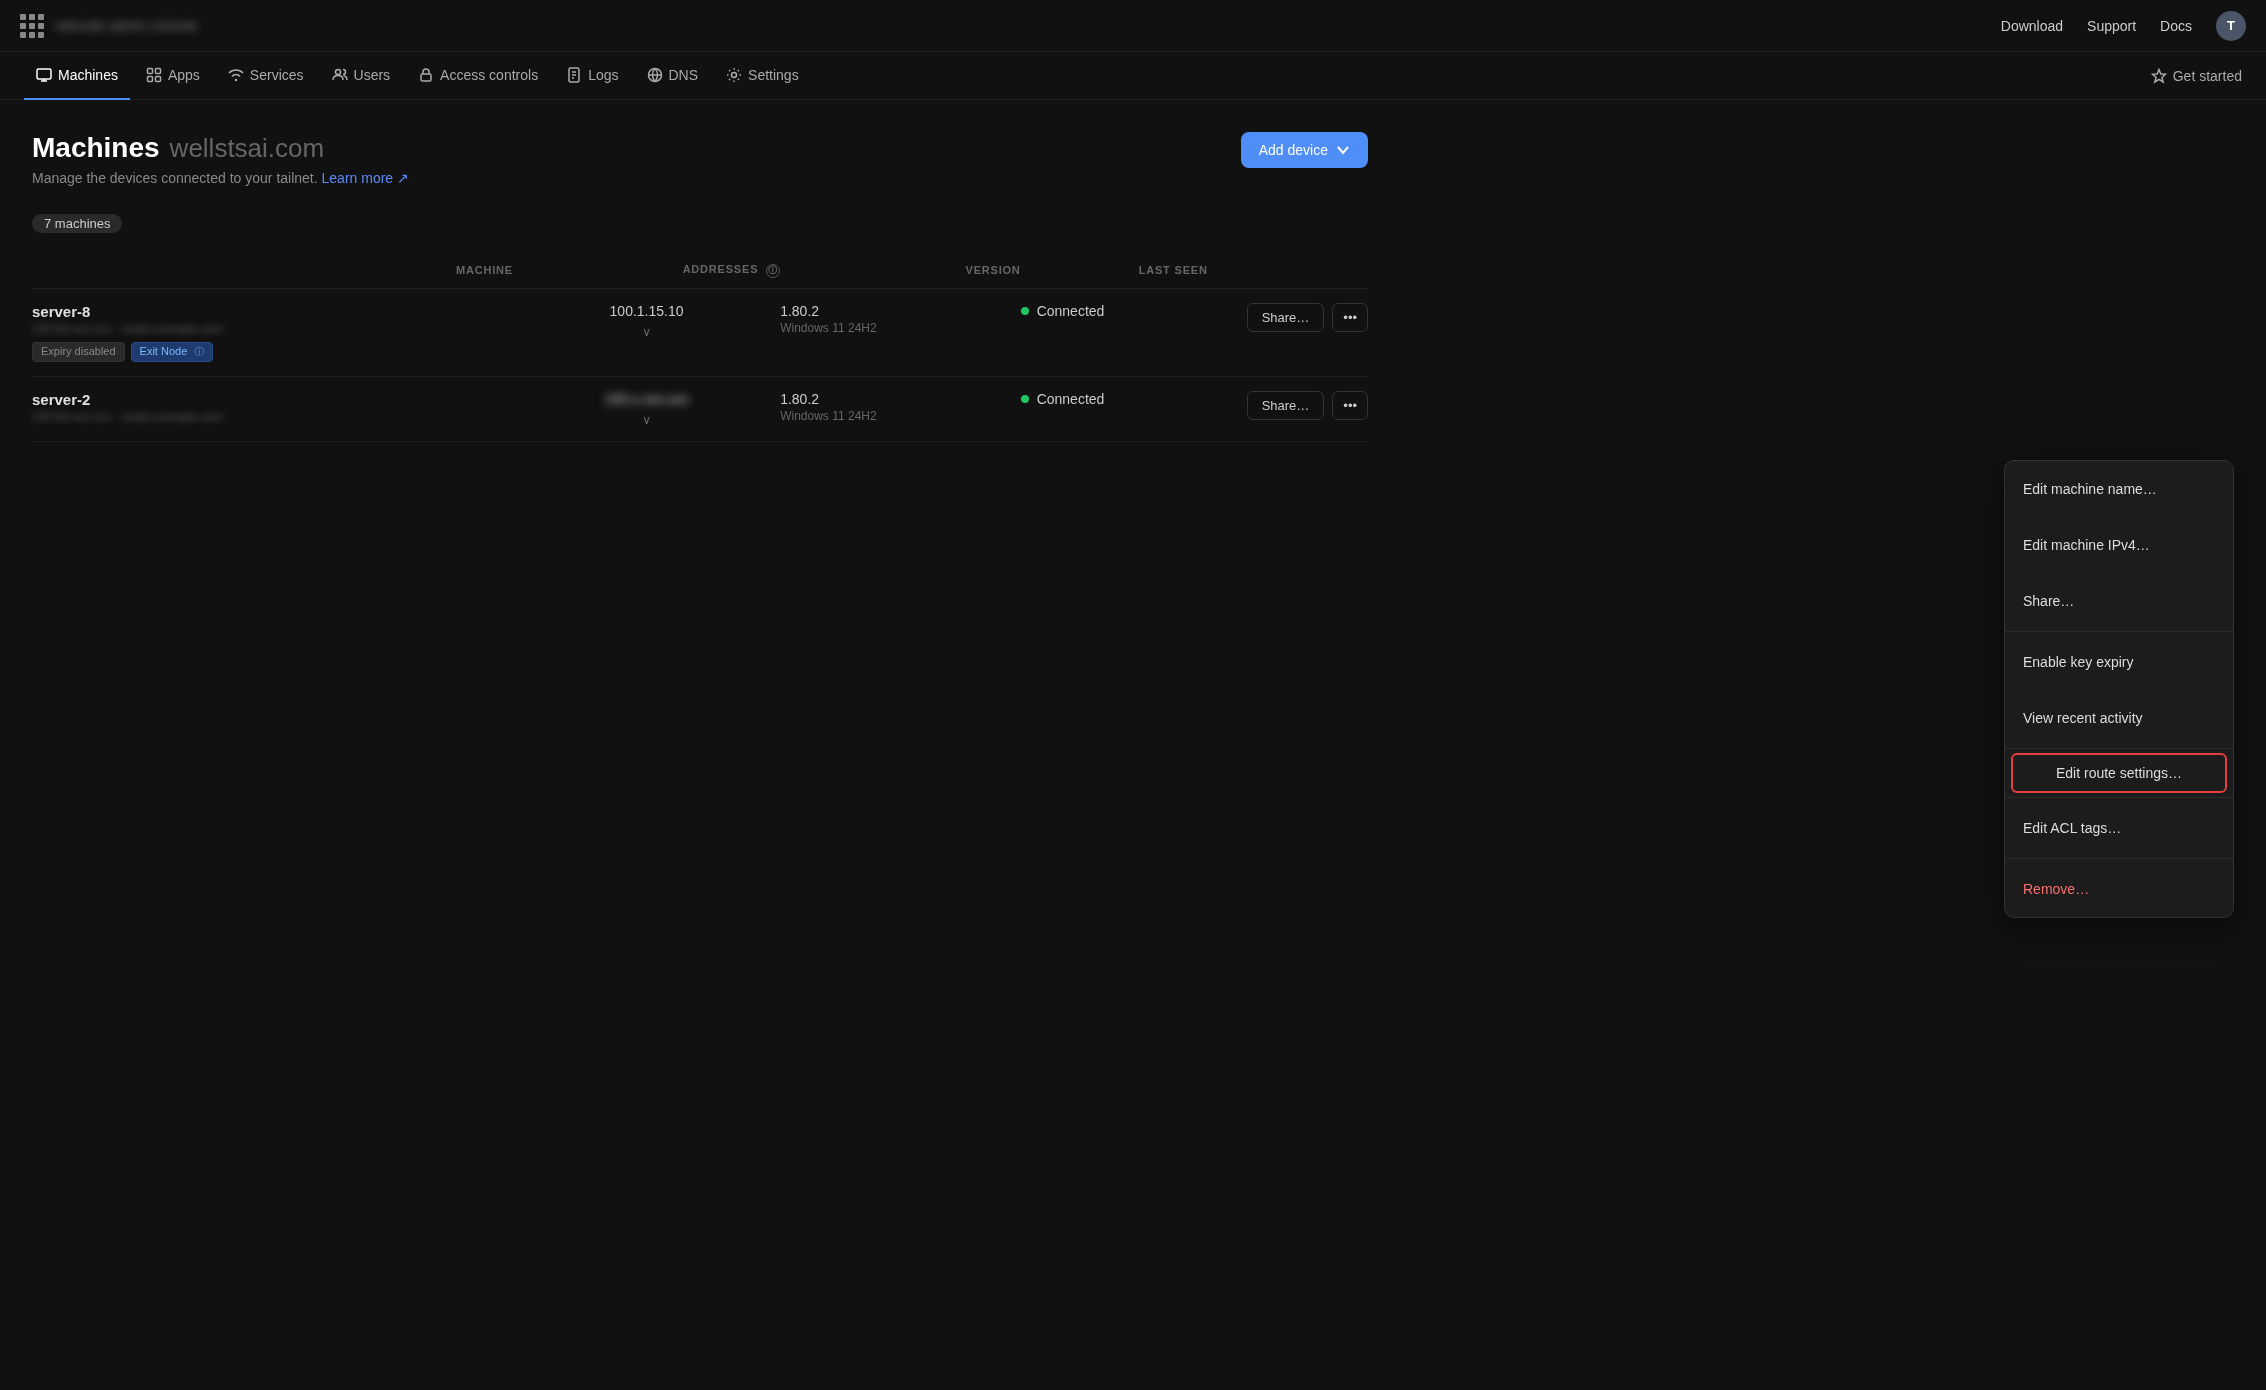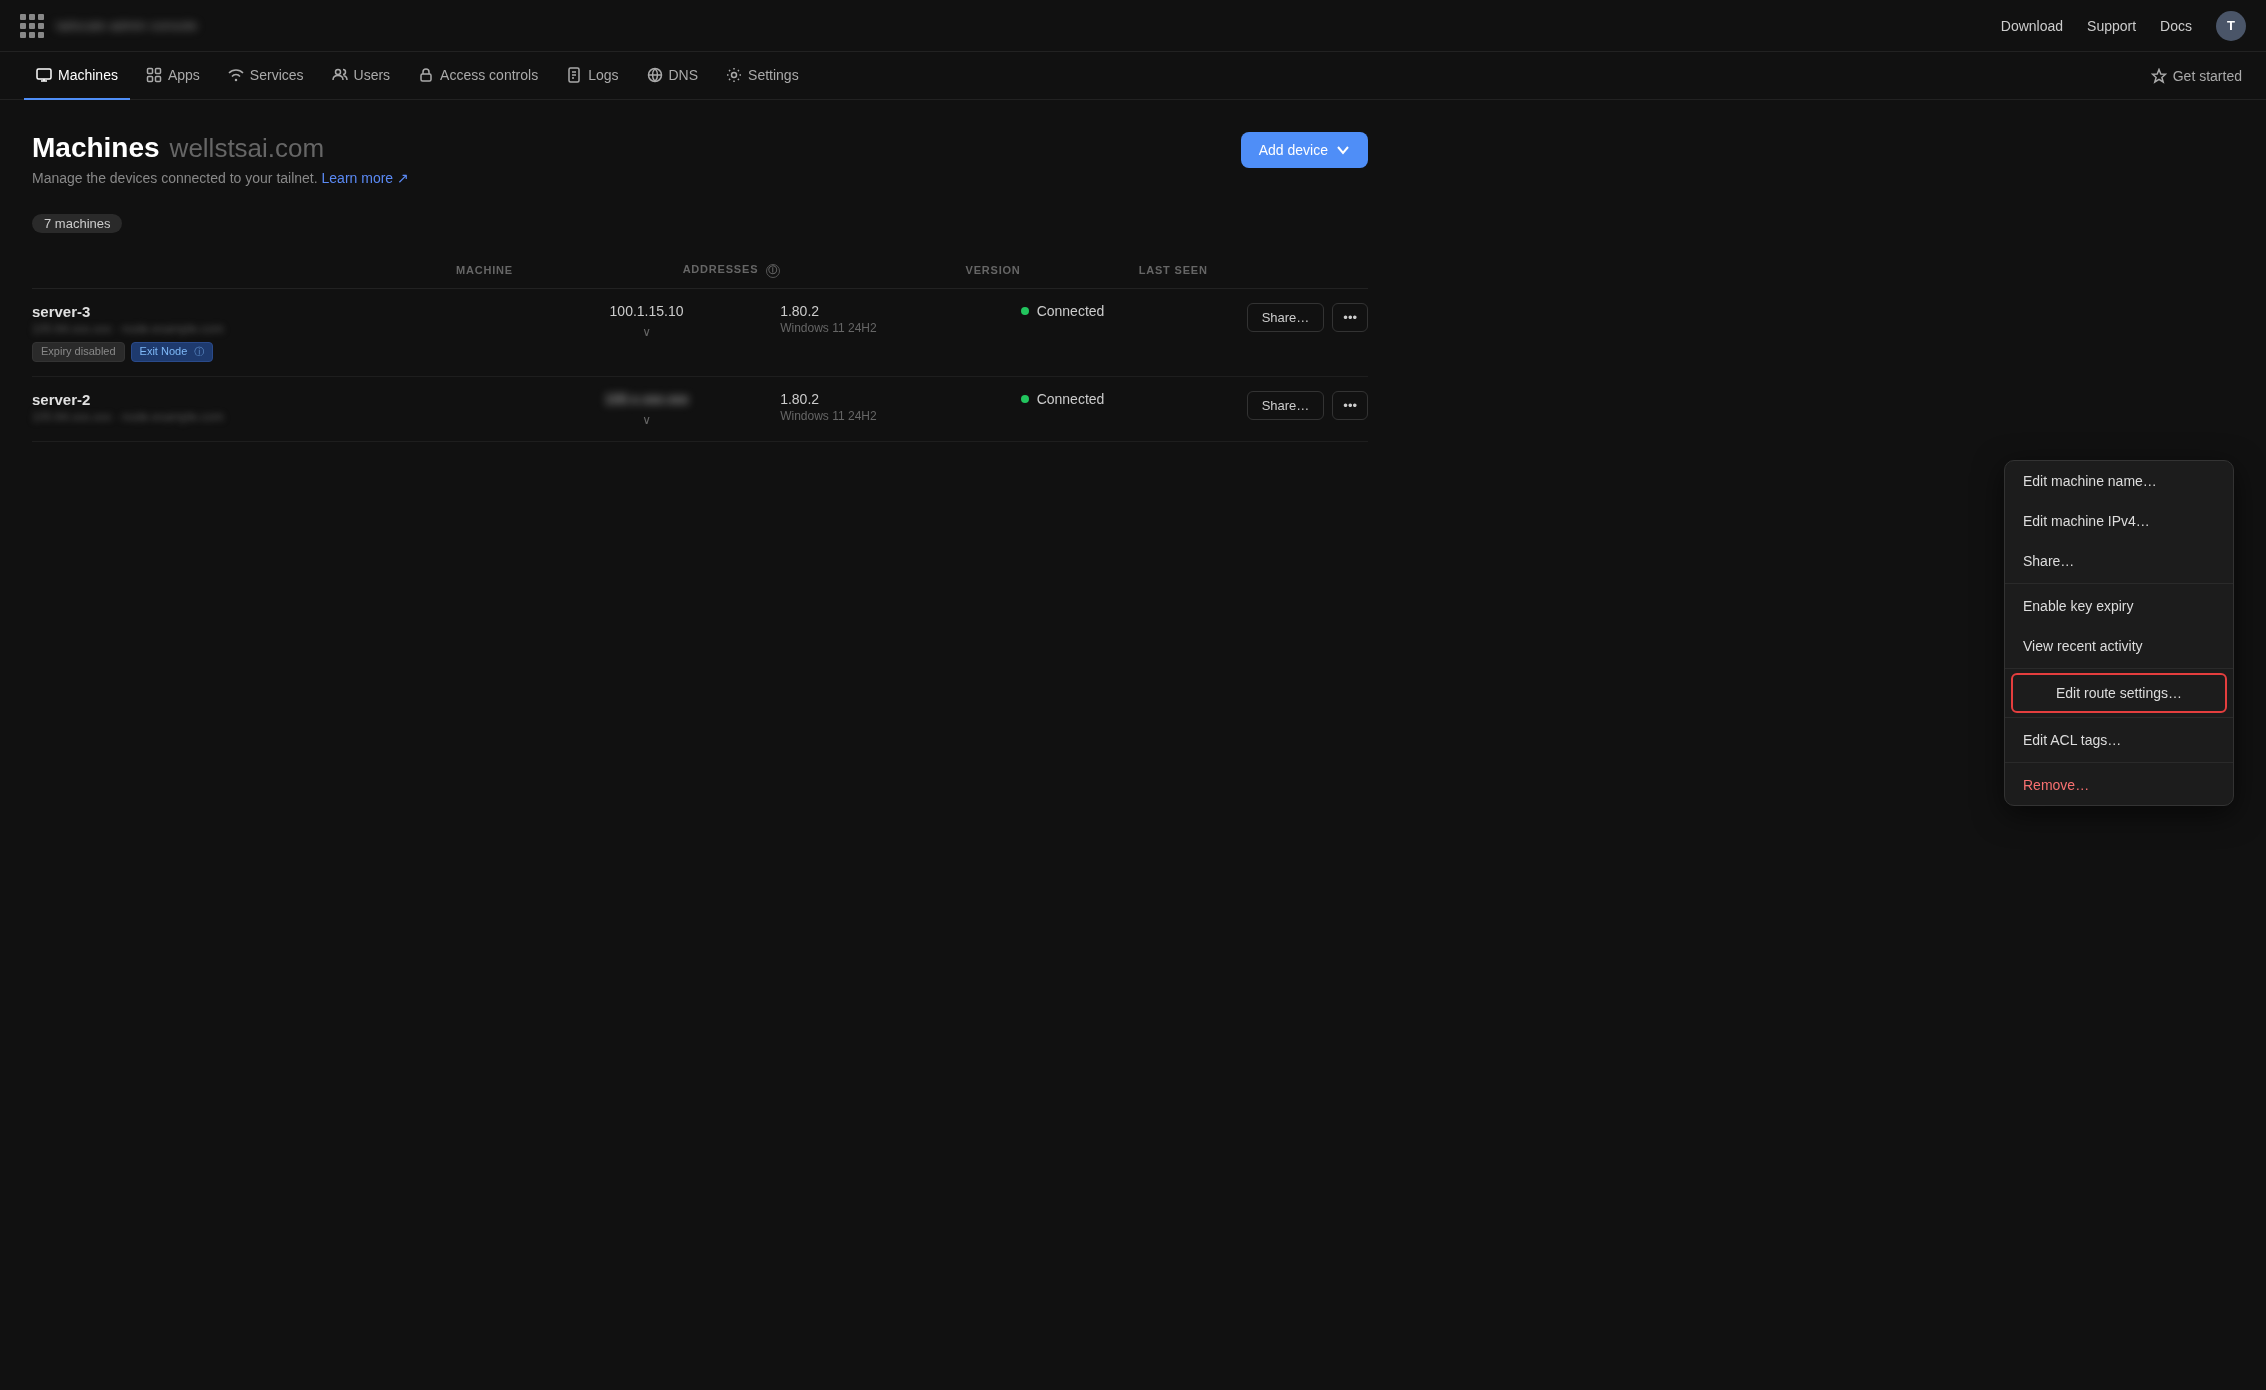--- a/index.html
+++ b/index.html
@@ -338,21 +338,21 @@
       right: 32px;
       background: #1c1c1c;
       border: 1px solid #333;
       border-radius: 10px;
       min-width: 230px;
       z-index: 100;
       box-shadow: 0 8px 30px rgba(0,0,0,0.6);
       overflow: hidden;
     }
     .dropdown-item {
-      padding: 12px 18px;
+      padding: 20px 18px;
       font-size: 14px;
       color: #ddd;
       cursor: pointer;
       display: flex;
       align-items: center;
     }
     .dropdown-item.danger { color: #f87171; }
     .dropdown-item.highlighted {
       border: 2px solid #e53e3e;
       border-radius: 4px;
@@ -520,21 +520,21 @@
         <th class="col-lastseen">
           <span>Last seen</span>
         </th>
         <th class="col-actions"></th>
       </tr>
     </thead>
     <tbody>
 
       <tr>
         <td class="col-machine">
-          <div class="machine-name">server-3</div>
+          <div class="machine-name">server-8</div>
           <div class="machine-ip-sub">100.64.xxx.xxx · node.example.com</div>
           <div class="badge-row">
             <span class="badge badge-expiry">Expiry disabled</span>
             <span class="badge badge-exit">
               <span>Exit Node</span>
               <span style="margin-left:4px;font-size:10px;opacity:0.7;">ⓘ</span>
             </span>
           </div>
         </td>
         <td class="col-address">

